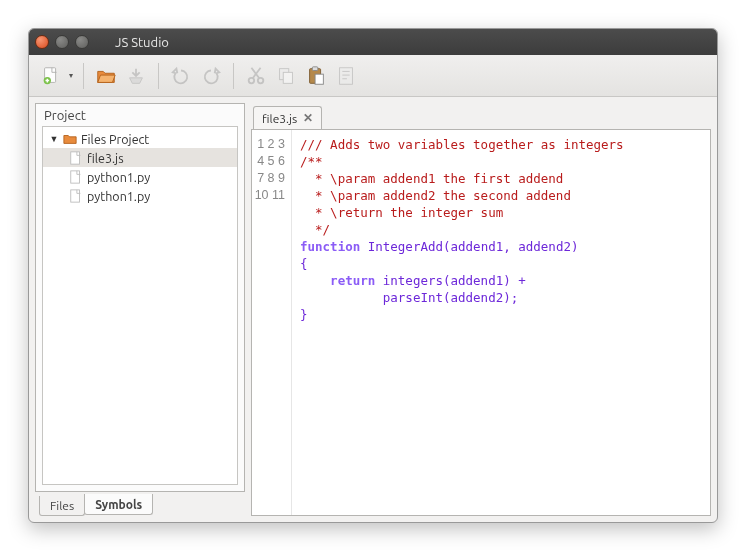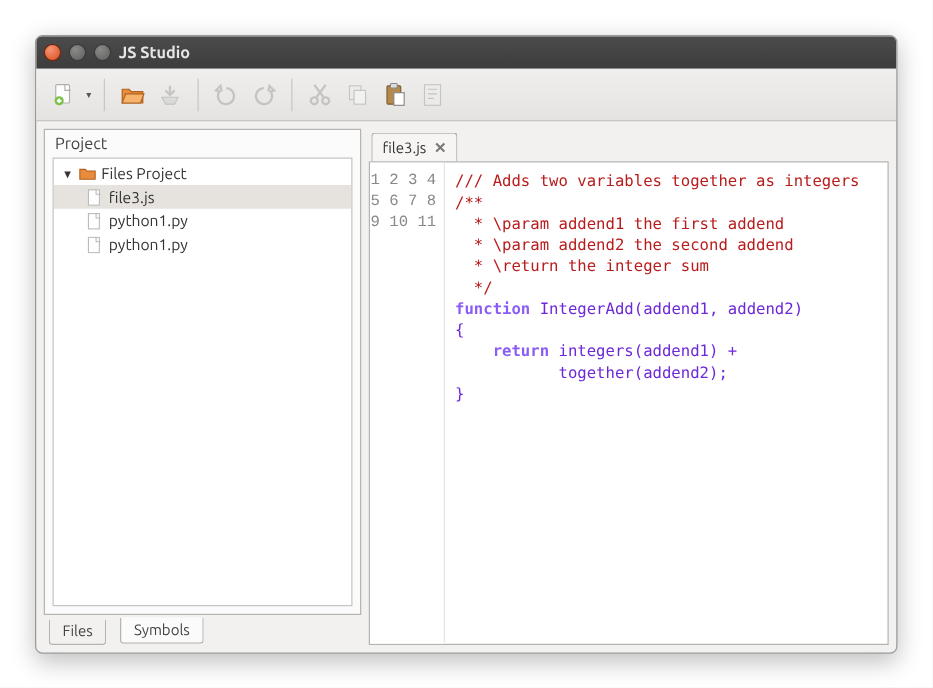--- a/index.html
+++ b/index.html
@@ -33,23 +33,23 @@
   }
   .win-btn {
     width: 14px; height: 14px;
     border-radius: 50%;
     display: inline-block;
   }
   .win-close { background: radial-gradient(circle at 35% 30%, #f79673, #d94b1e); border:1px solid #6b2b12;}
   .win-min, .win-max { background: radial-gradient(circle at 35% 30%, #8a8a88, #5f5f5d); border:1px solid #3a3a38;}
   .title {
     color: #e6e6e5;
-    font-weight: bold;
+    font-weight: normal;
     font-size: 13px;
-    margin-left: 0;
+    margin-left: 20px;
   }
   .toolbar {
     height: 42px;
     background: linear-gradient(#f0efee, #e4e3e1);
     border-bottom: 1px solid #c8c7c5;
     display: flex;
     align-items: center;
     padding: 0 8px;
     gap: 2px;
   }
@@ -73,21 +73,21 @@
   }
   .content {
     flex: 1;
     display: flex;
     padding: 6px;
     gap: 6px;
     overflow: hidden;
   }
   
   .left-panel {
-    width: 254px;
+    width: 210px;
     display: flex;
     flex-direction: column;
   }
   .panel-frame {
     flex: 1;
     border: 1px solid #b5b4b1;
     background: #fbfbfb;
     display: flex;
     flex-direction: column;
   }
@@ -118,37 +118,38 @@
     background: #e6e3df;
   }
   .tree-indent-1 { padding-left: 26px; }
   .expand-tri { font-size: 9px; color: #333; width: 10px; text-align:center;}
   .folder-icon svg, .file-icon svg { width:14px; height:14px; display:block;}
   .bottom-tabs {
     display: flex;
     align-items: flex-end;
     height: 24px;
     padding-left: 4px;
-    gap: 12px;
+    gap: 0;
   }
   .bottom-tab {
     border: 1px solid #b5b4b1;
     border-top: none;
     padding: 3px 10px;
     font-size: 12px;
     color: #444;
     border-radius: 0 0 3px 3px;
     background: #f2f1f0;
     margin-right: -1px;
   }
   .bottom-tab.active {
     background: #fbfbfb;
     position: relative;
     top: -1px;
     padding-top:4px;
+    font-weight:bold;
   }
   
   .editor-area {
     flex: 1;
     display: flex;
     flex-direction: column;
   }
   .editor-tabs {
     display: flex;
     align-items: flex-end;
@@ -171,27 +172,27 @@
     color: #777; font-weight:bold; font-size:12px;
   }
   .editor-frame {
     flex: 1;
     border: 1px solid #b5b4b1;
     background: #fff;
     display:flex;
     overflow:hidden;
   }
   .gutter {
-    width: 60px;
+    width: 40px;
     background: #fff;
     border-right: 1px solid #e6e6e6;
     padding: 6px 6px 0 0;
     text-align: right;
     color: #888;
-    font-family: Liberation Mono, monospace;
+    font-family: Liberation Sans, sans-serif;
     font-size: 12.5px;
     line-height: 17px;
   }
   .code {
     flex: 1;
     padding: 6px 10px 0 8px;
     font-family: "DejaVu Sans Mono", Menlo, Consolas, monospace;
     font-size: 12.5px;
     line-height: 17px;
     white-space: pre;
@@ -348,19 +349,19 @@
 11</div>
         <div class="code"><span class="tok-comment">/// Adds two variables together as integers</span>
 <span class="tok-comment">/**</span>
 <span class="tok-comment">  * \param addend1 the first addend</span>
 <span class="tok-comment">  * \param addend2 the second addend</span>
 <span class="tok-comment">  * \return the integer sum</span>
 <span class="tok-comment">  */</span>
 <span class="tok-keyword">function</span><span class="tok-ident"> IntegerAdd(addend1, addend2)</span>
 <span class="tok-ident">{</span>
 <span>    </span><span class="tok-keyword">return</span><span class="tok-ident"> integers(addend1) +</span>
-<span class="tok-ident">           together(addend2);</span>
+<span class="tok-ident">           parseInt(addend2);</span>
 <span class="tok-ident">}</span></div>
       </div>
     </div>
 
   </div>
 </div>
 
 </body></html>

